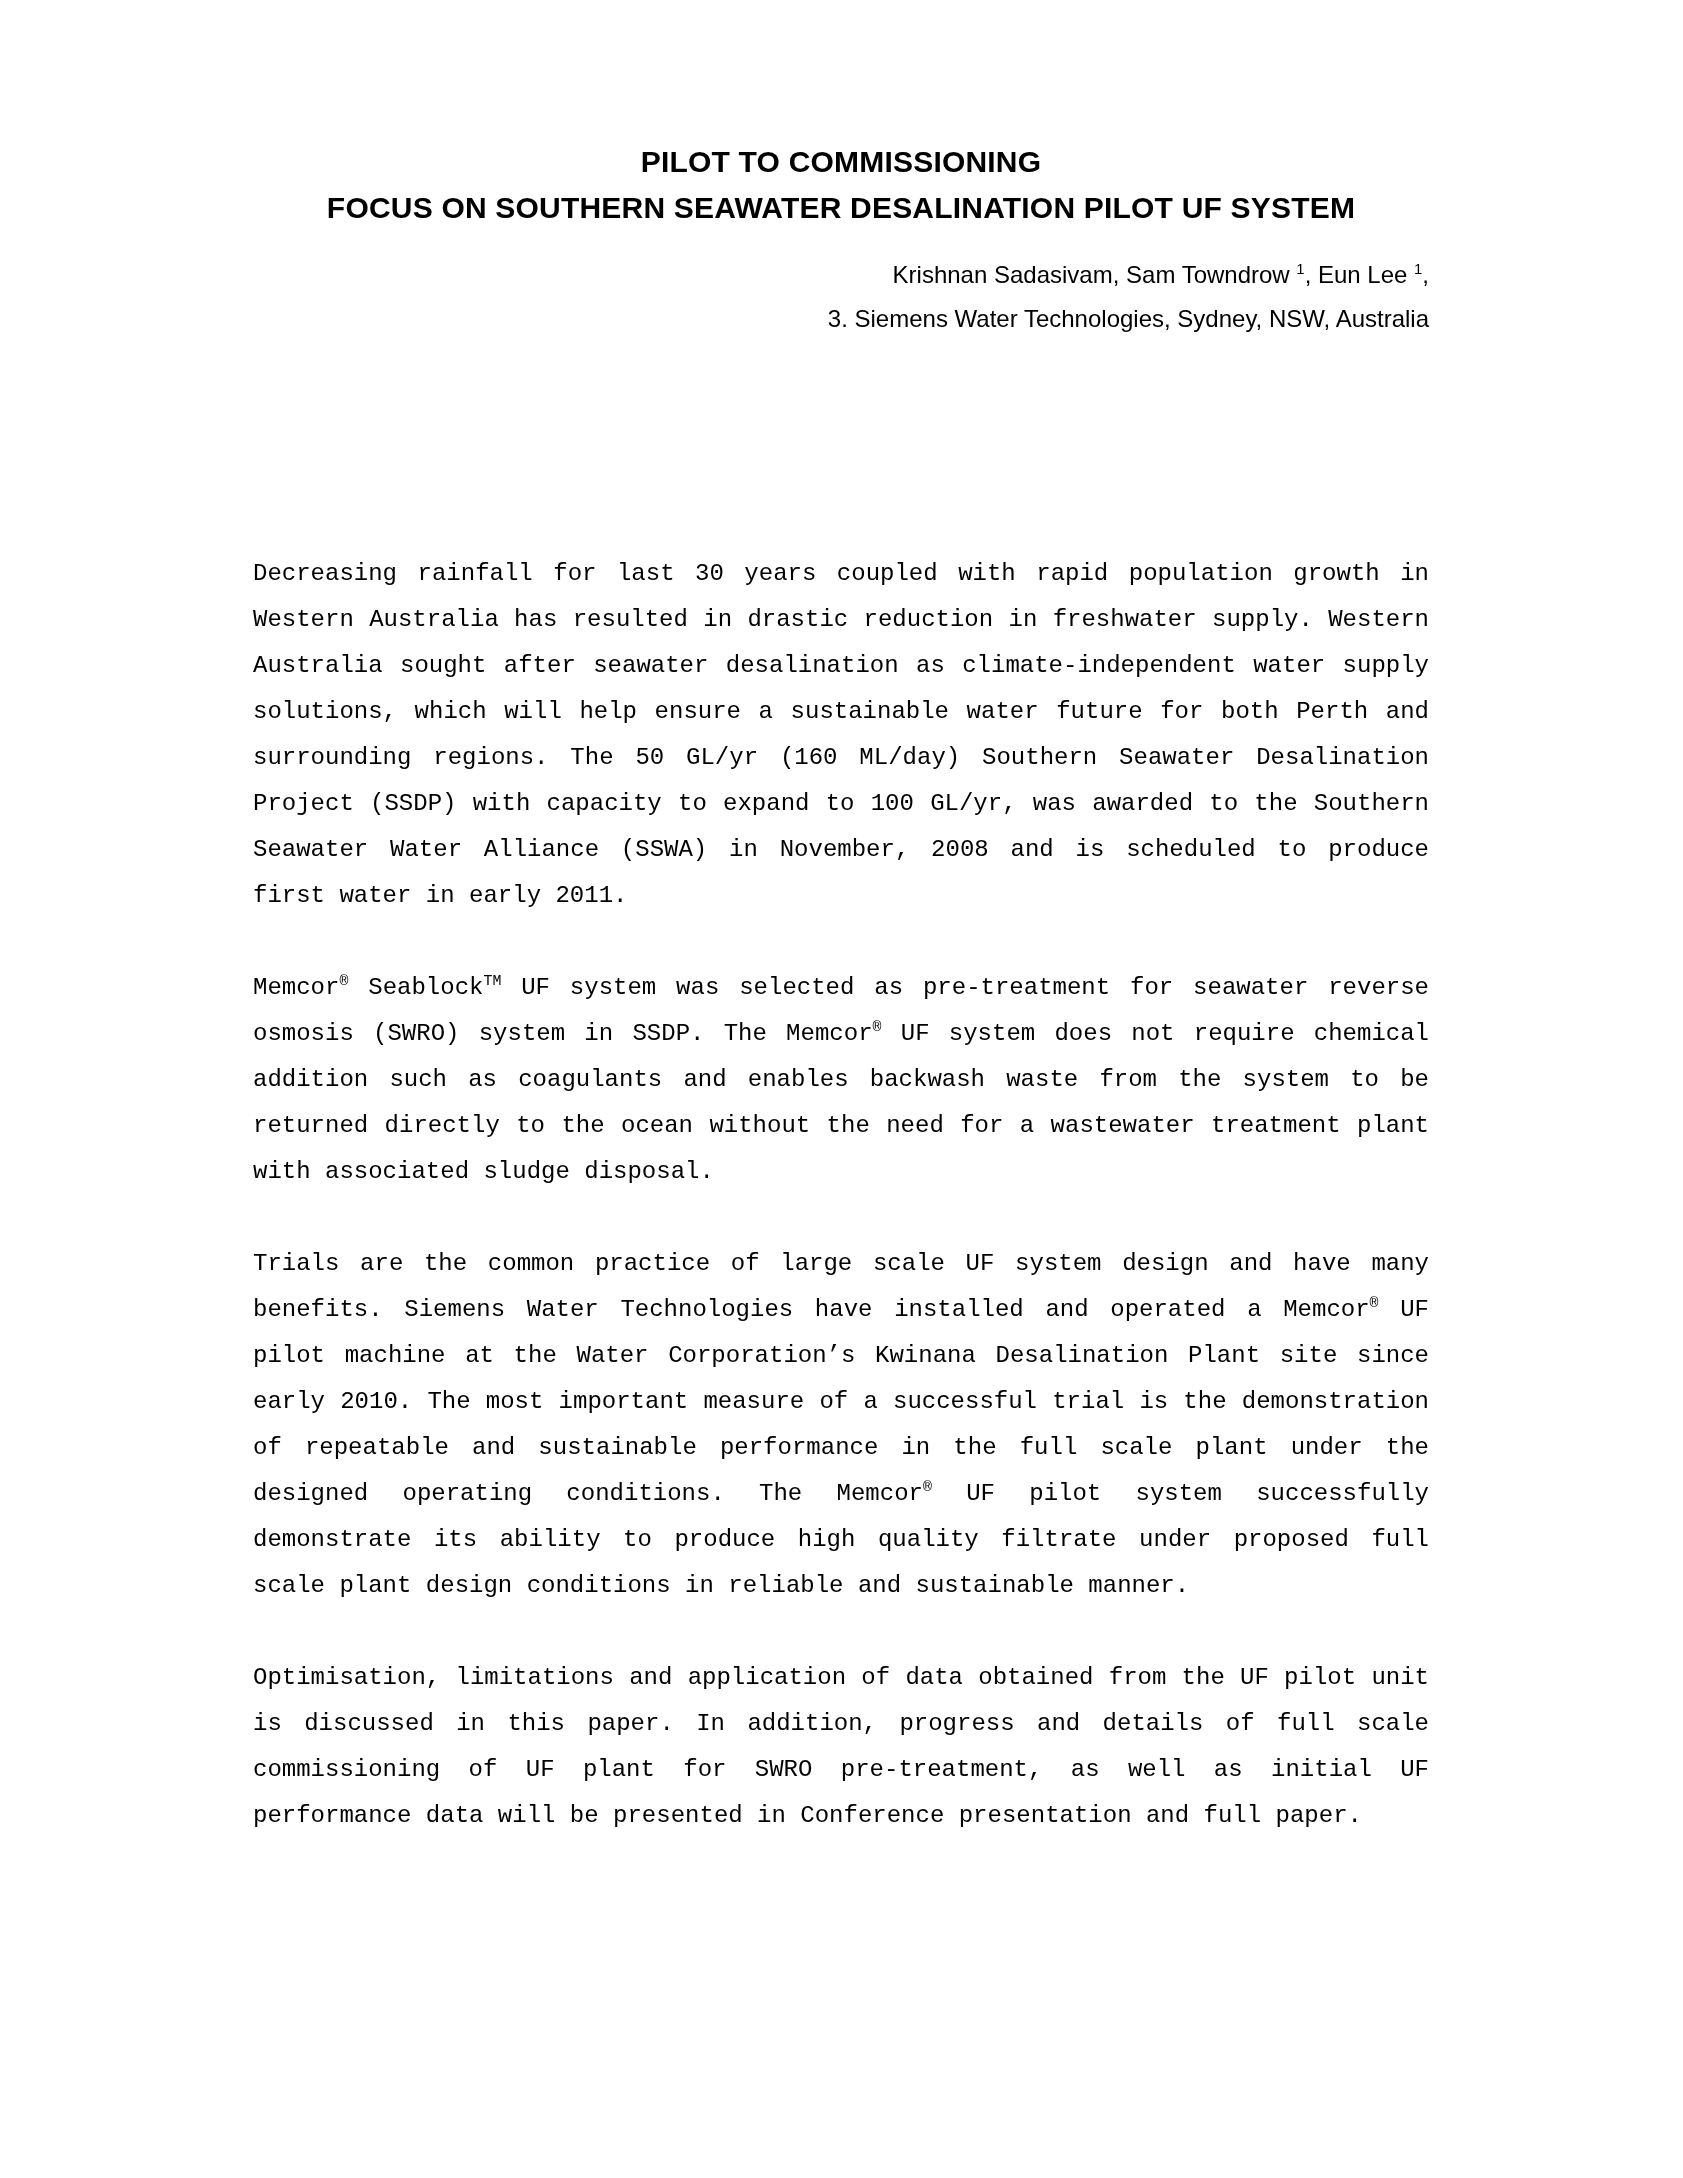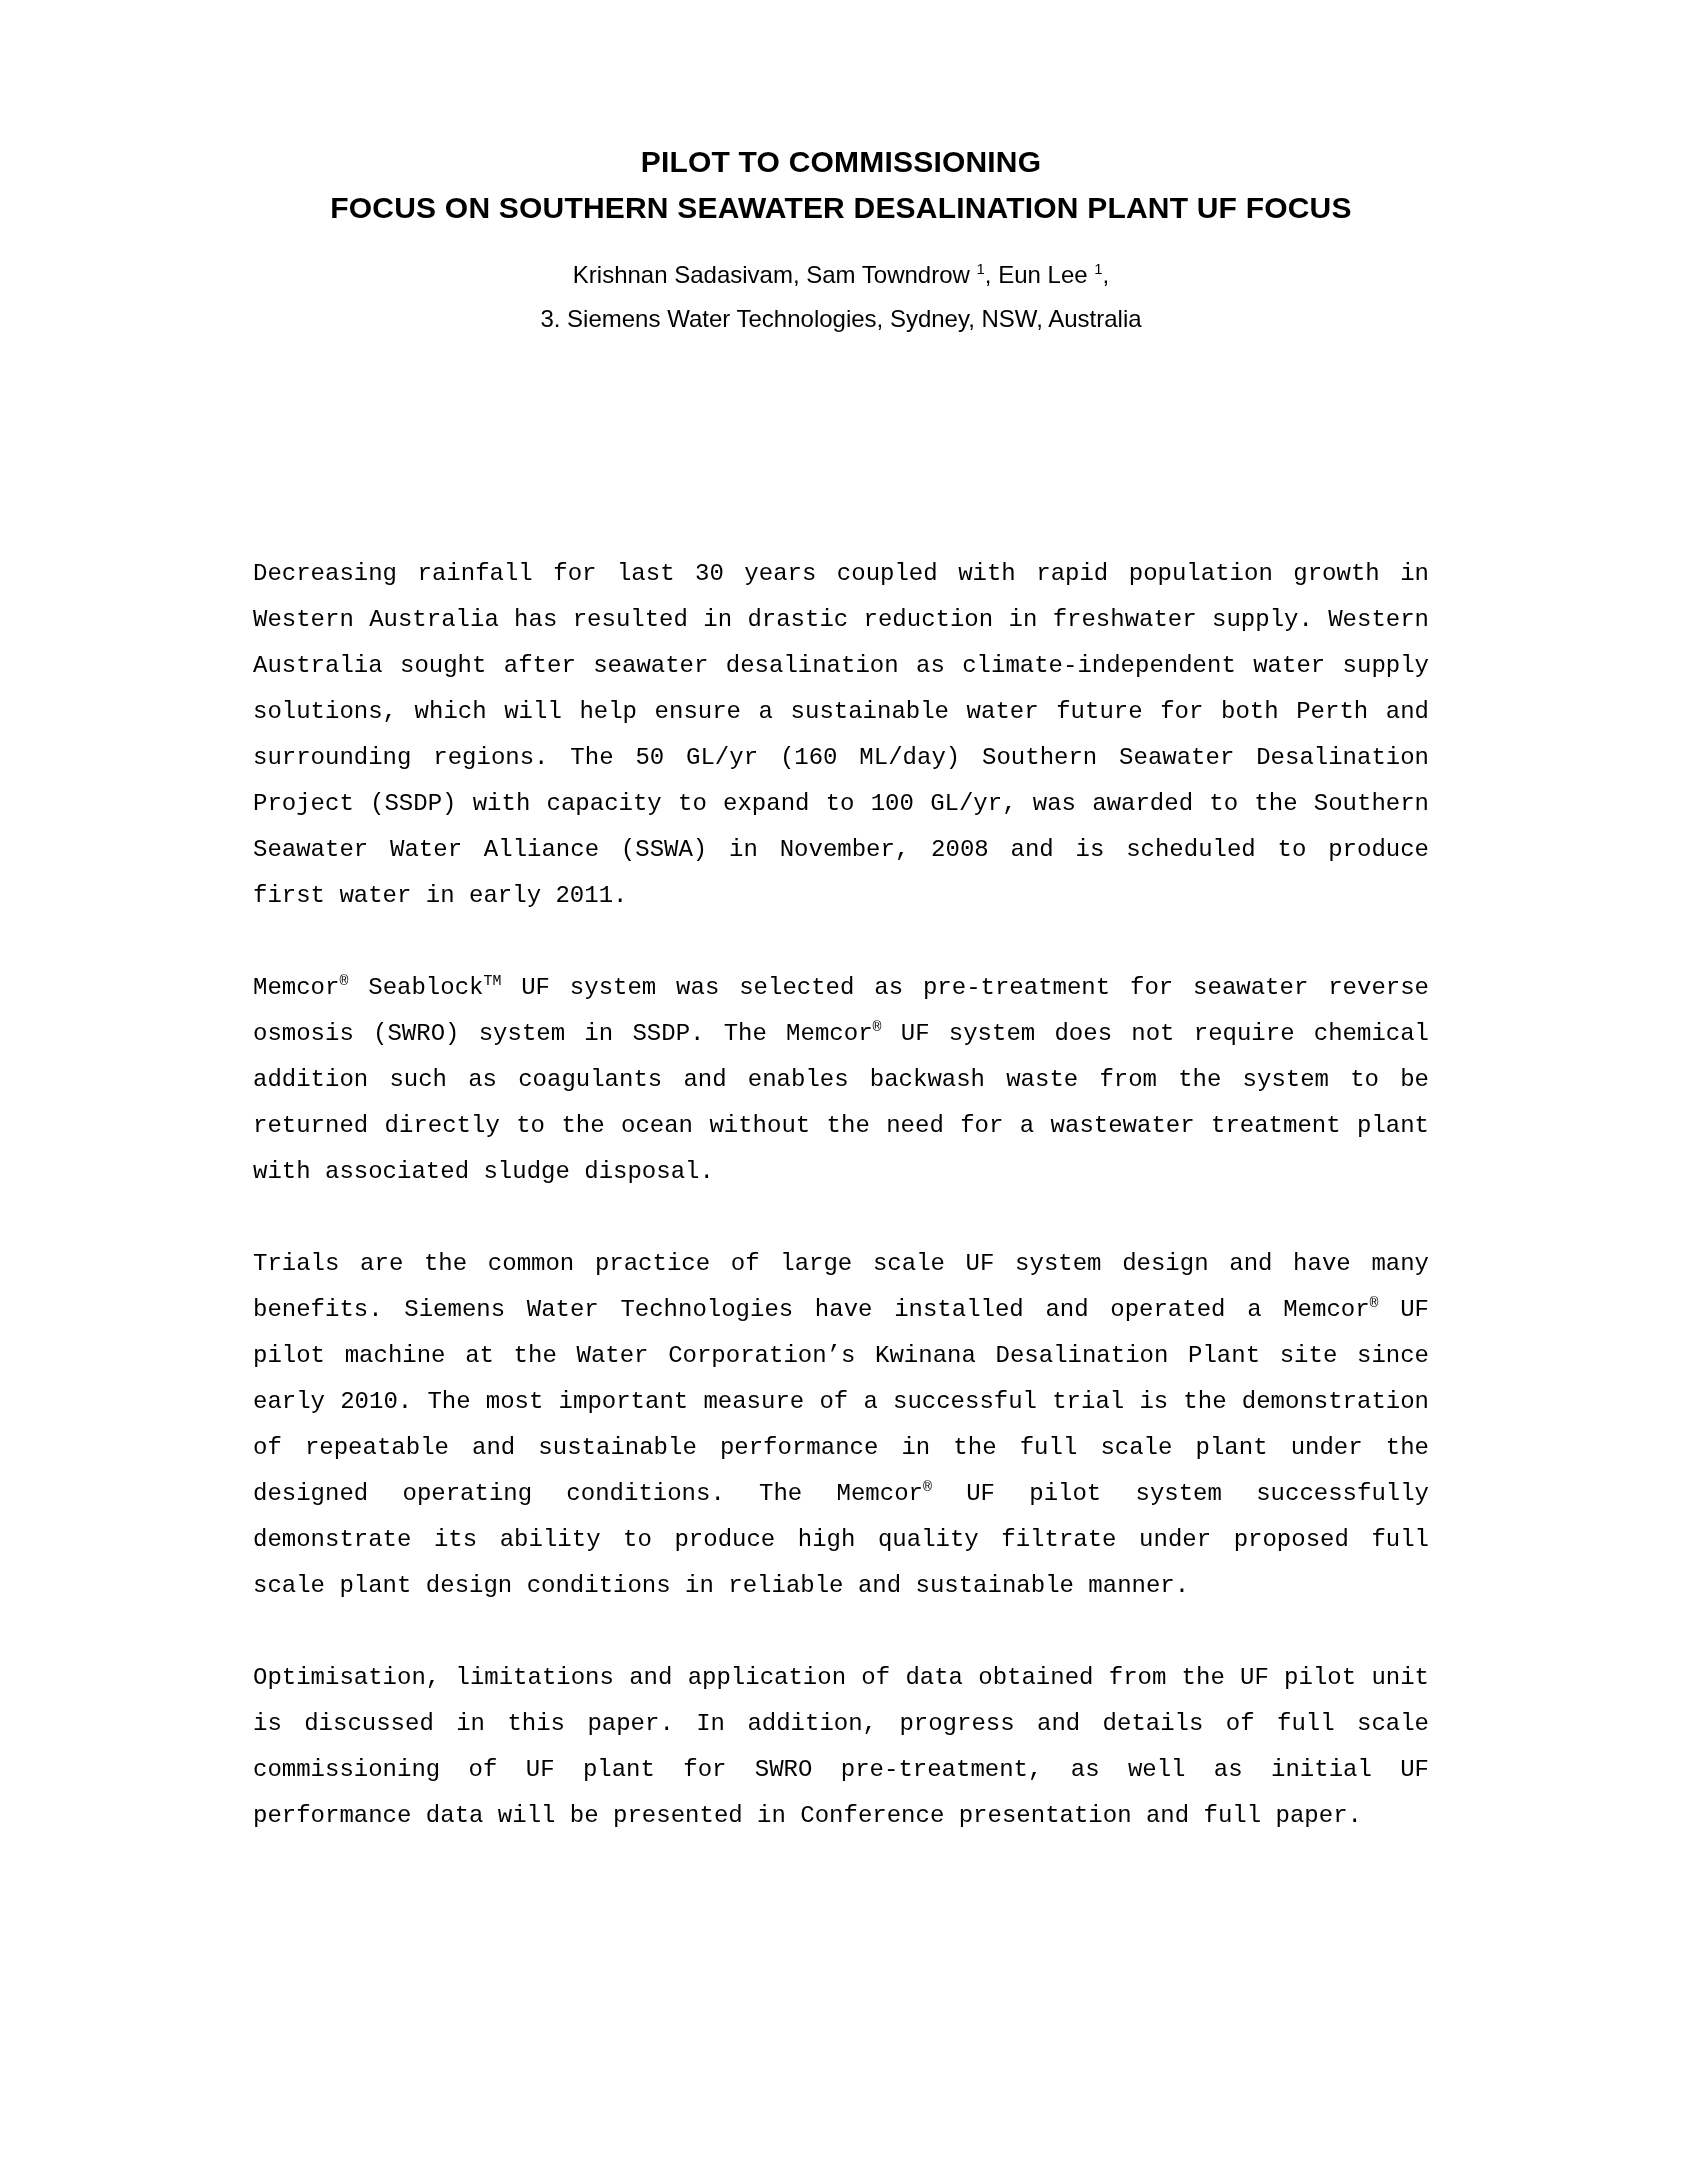--- a/index.html
+++ b/index.html
@@ -25,21 +25,21 @@
   .title-block {
     margin-top: 139px;
     text-align: center;
     font-weight: bold;
     font-size: 30px;
     line-height: 46px;
     letter-spacing: 0.2px;
   }
   .authors-block {
     margin-top: 22px;
-    text-align: center;
+    text-align: right;
     font-size: 24px;
     line-height: 44px;
   }
   .abstract-block {
     margin-top: 210px;
   }
   .abstract-block p {
     font-size: 24px;
     line-height: 46px;
     text-align: justify;
@@ -53,21 +53,21 @@
   }
 </style>
 </head>
 <body>
 
 <div class="page">
   <div class="content">
 
     <div class="title-block">
       <div>PILOT TO COMMISSIONING</div>
-      <div>FOCUS ON SOUTHERN SEAWATER DESALINATION PLANT UF FOCUS</div>
+      <div>FOCUS ON SOUTHERN SEAWATER DESALINATION PILOT UF SYSTEM</div>
     </div>
 
     <div class="authors-block">
       <div>Krishnan Sadasivam, Sam Towndrow <sup>1</sup>, Eun Lee <sup>1</sup>,</div>
       <div>3. Siemens Water Technologies, Sydney, NSW, Australia</div>
     </div>
 
     <div class="abstract-block">
       <p>Decreasing rainfall for last 30 years coupled with rapid population growth in Western Australia has resulted in drastic reduction in freshwater supply. Western Australia sought after seawater desalination as climate-independent water supply solutions, which will help ensure a sustainable water future for both Perth and surrounding regions. The 50 GL/yr (160 ML/day) Southern Seawater Desalination Project (SSDP) with capacity to expand to 100 GL/yr, was awarded to the Southern Seawater Water Alliance (SSWA) in November, 2008 and is scheduled to produce first water in early 2011.</p>
       <p>Memcor<sup>®</sup> Seablock<sup>TM</sup> UF system was selected as pre-treatment for seawater reverse osmosis (SWRO) system in SSDP. The Memcor<sup>®</sup> UF system does not require chemical addition such as coagulants and enables backwash waste from the system to be returned directly to the ocean without the need for a wastewater treatment plant with associated sludge disposal.</p>

